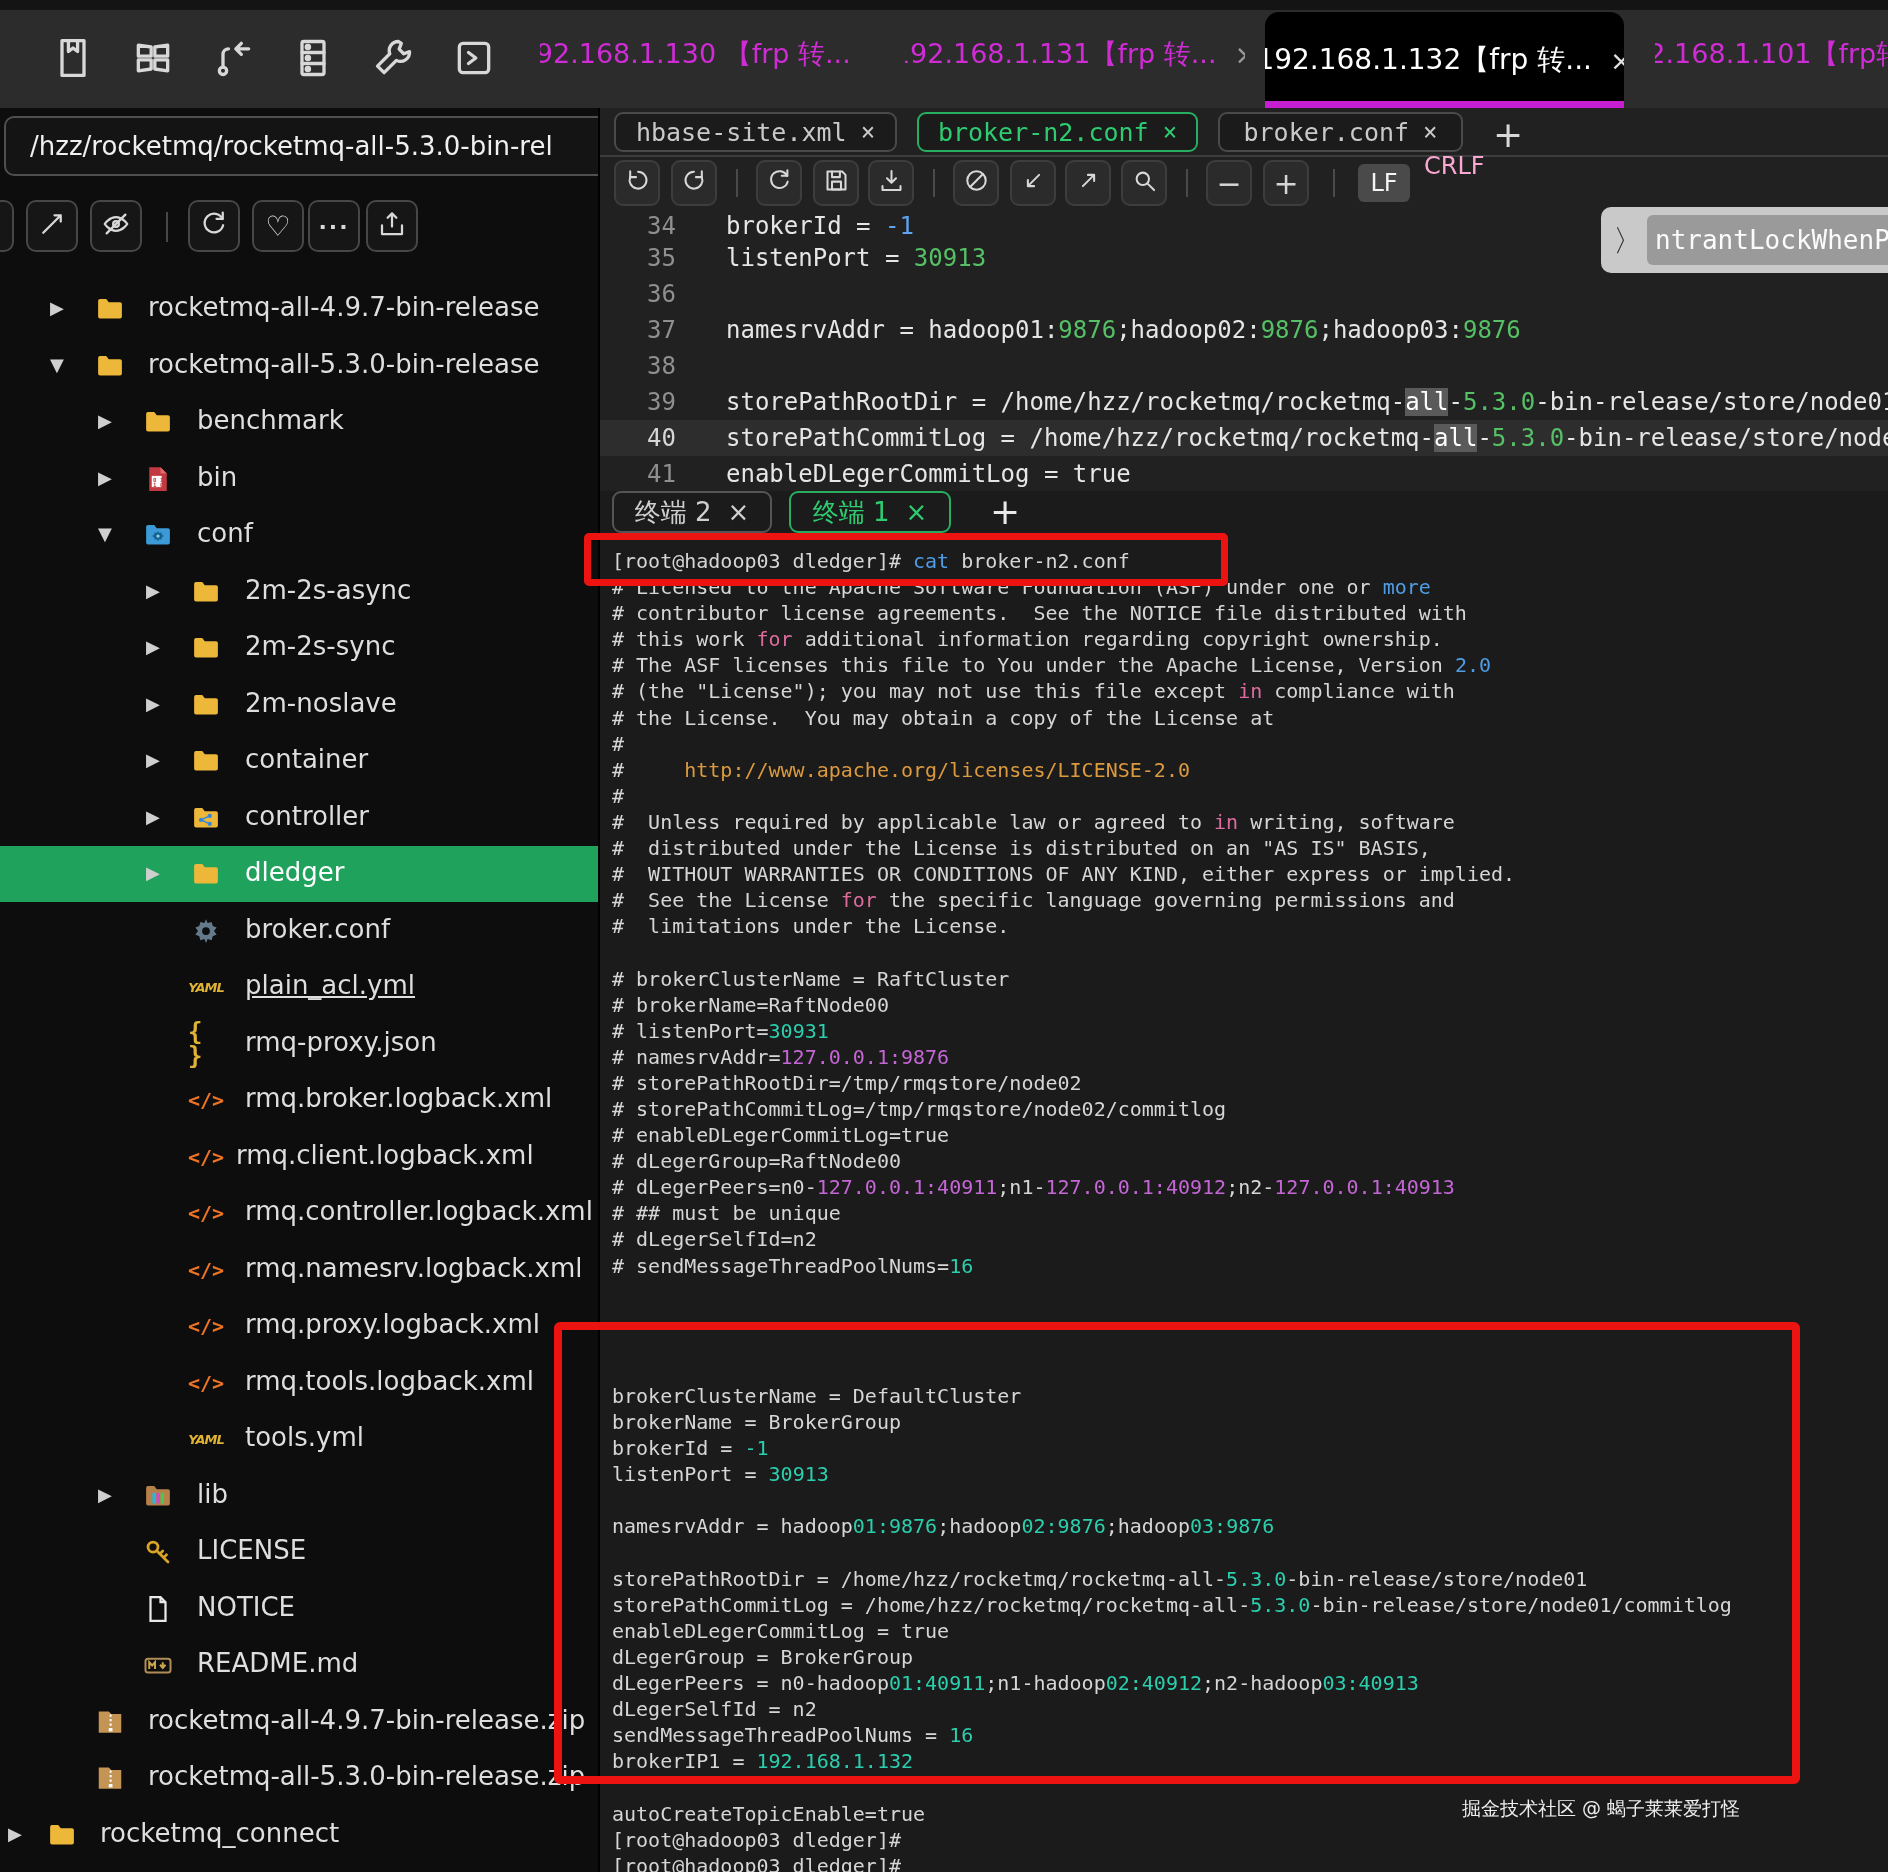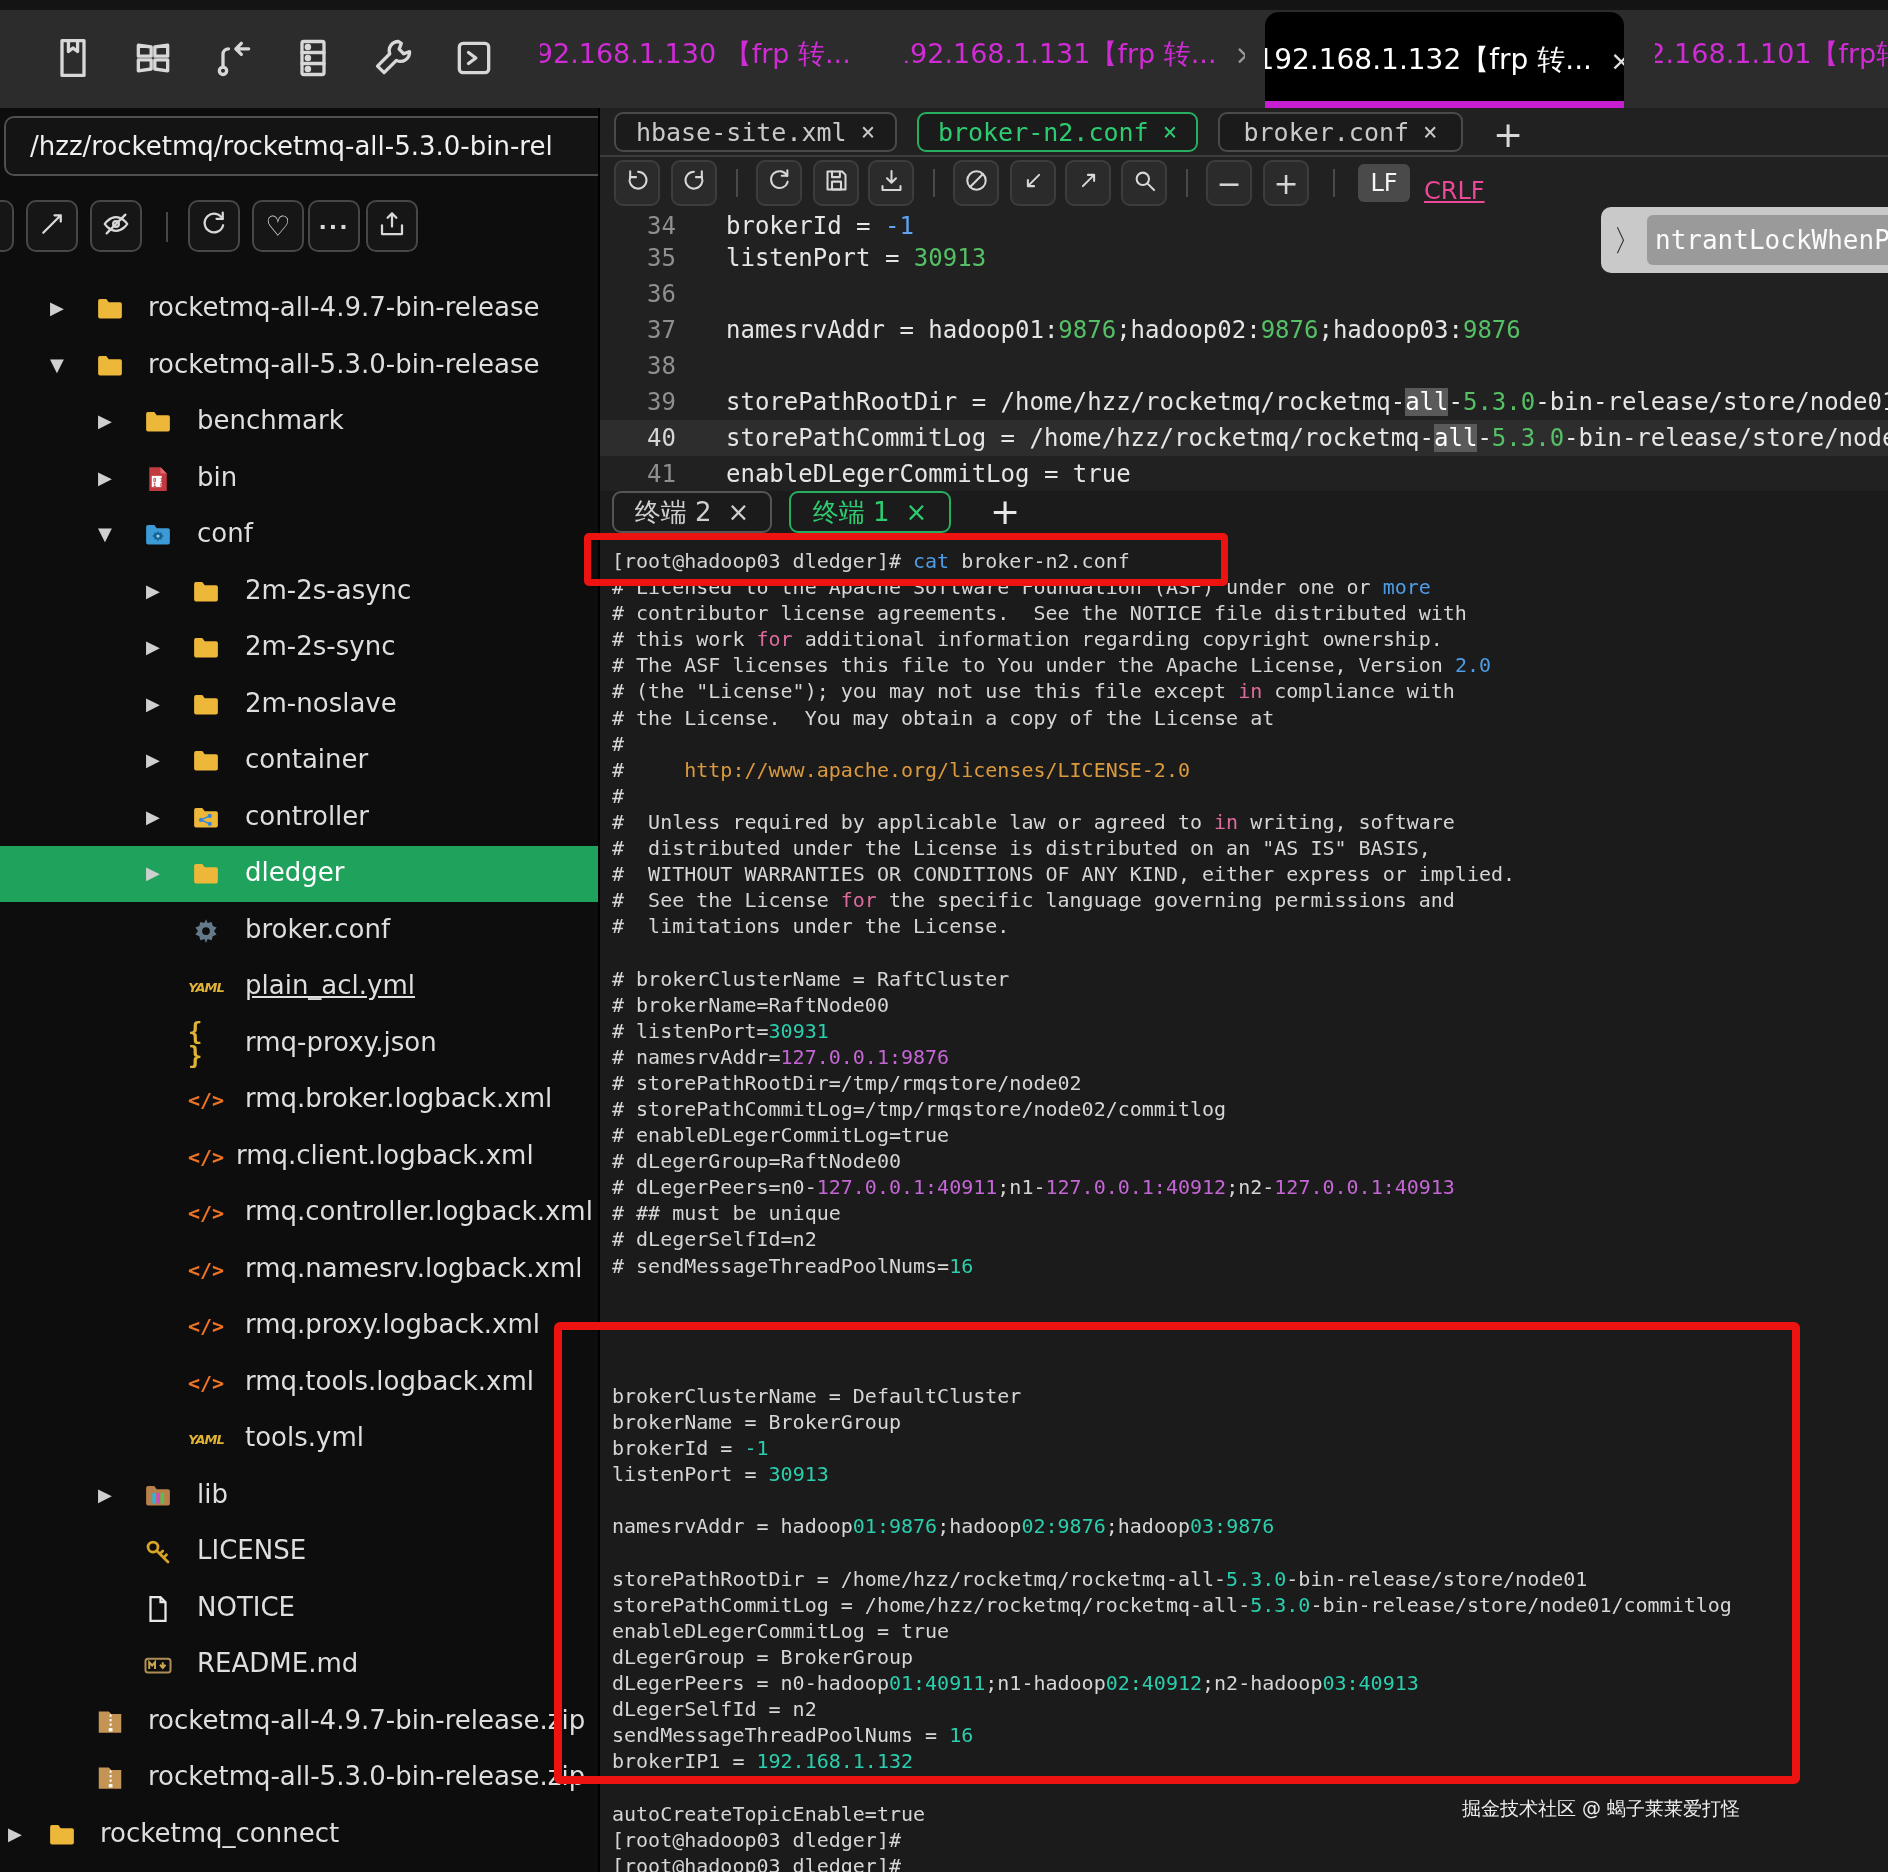--- a/index.html
+++ b/index.html
@@ -49,21 +49,21 @@
   .ed-tab .close{font-size:24px;}
   #ed-newtab{top:6px;font-size:36px;color:#d8d8d8;}
   #ed-sep{left:0;top:47px;width:1288px;height:2px;background:#3d3d3d;}
   .tool-btn{top:52px;width:46px;height:46px;background:#2b2b2b;border:2px solid #3d3d3d;
             border-radius:9px;display:flex;align-items:center;justify-content:center;
             color:#d5d5d5;box-sizing:border-box;font-size:30px;}
   .tool-btn svg{width:27px;height:27px;}
   .tool-div{top:61px;width:2px;height:28px;background:#4a4a4a;}
   #lf-box{top:56px;width:52px;height:38px;background:#4a4a4a;border-radius:6px;
           display:flex;align-items:center;justify-content:center;color:#f5f5f5;font-size:24px;}
-  #crlf{top:69px;color:#ec4899;font-size:24px;text-decoration:underline;}
+  #crlf{top:44px;color:#f9a8d4;font-size:24px;}
   .code-line{left:0;width:1288px;height:36px;font-size:24px;line-height:36px;white-space:pre;}
   .code-line .bgrow{left:0;top:0;width:1288px;height:36px;background:#2d2d2d;}
   .code-gutter{left:0;top:0;width:76px;text-align:right;color:#8f8f8f;display:inline-block;position:absolute;}
   .code-line.cur .code-gutter{color:#d6d6d6;}
   .code-text{left:126px;top:0;position:absolute;color:#e6e6e6;white-space:pre;}
   .c-blue{color:#5ea4f0;} .c-green{color:#55c065;}
   .c-hl{background:#5a5a5a;color:#fff;}
   #ed-popup{left:1001px;top:99px;width:330px;height:66px;background:#c9c9c9;border-radius:10px;}
   #ed-popup .chev{left:12px;top:14px;color:#2e2e2e;font-size:30px;}
   #ed-popup .inner{left:46px;top:8px;width:276px;height:50px;background:#9a9a9a;border-radius:6px;

